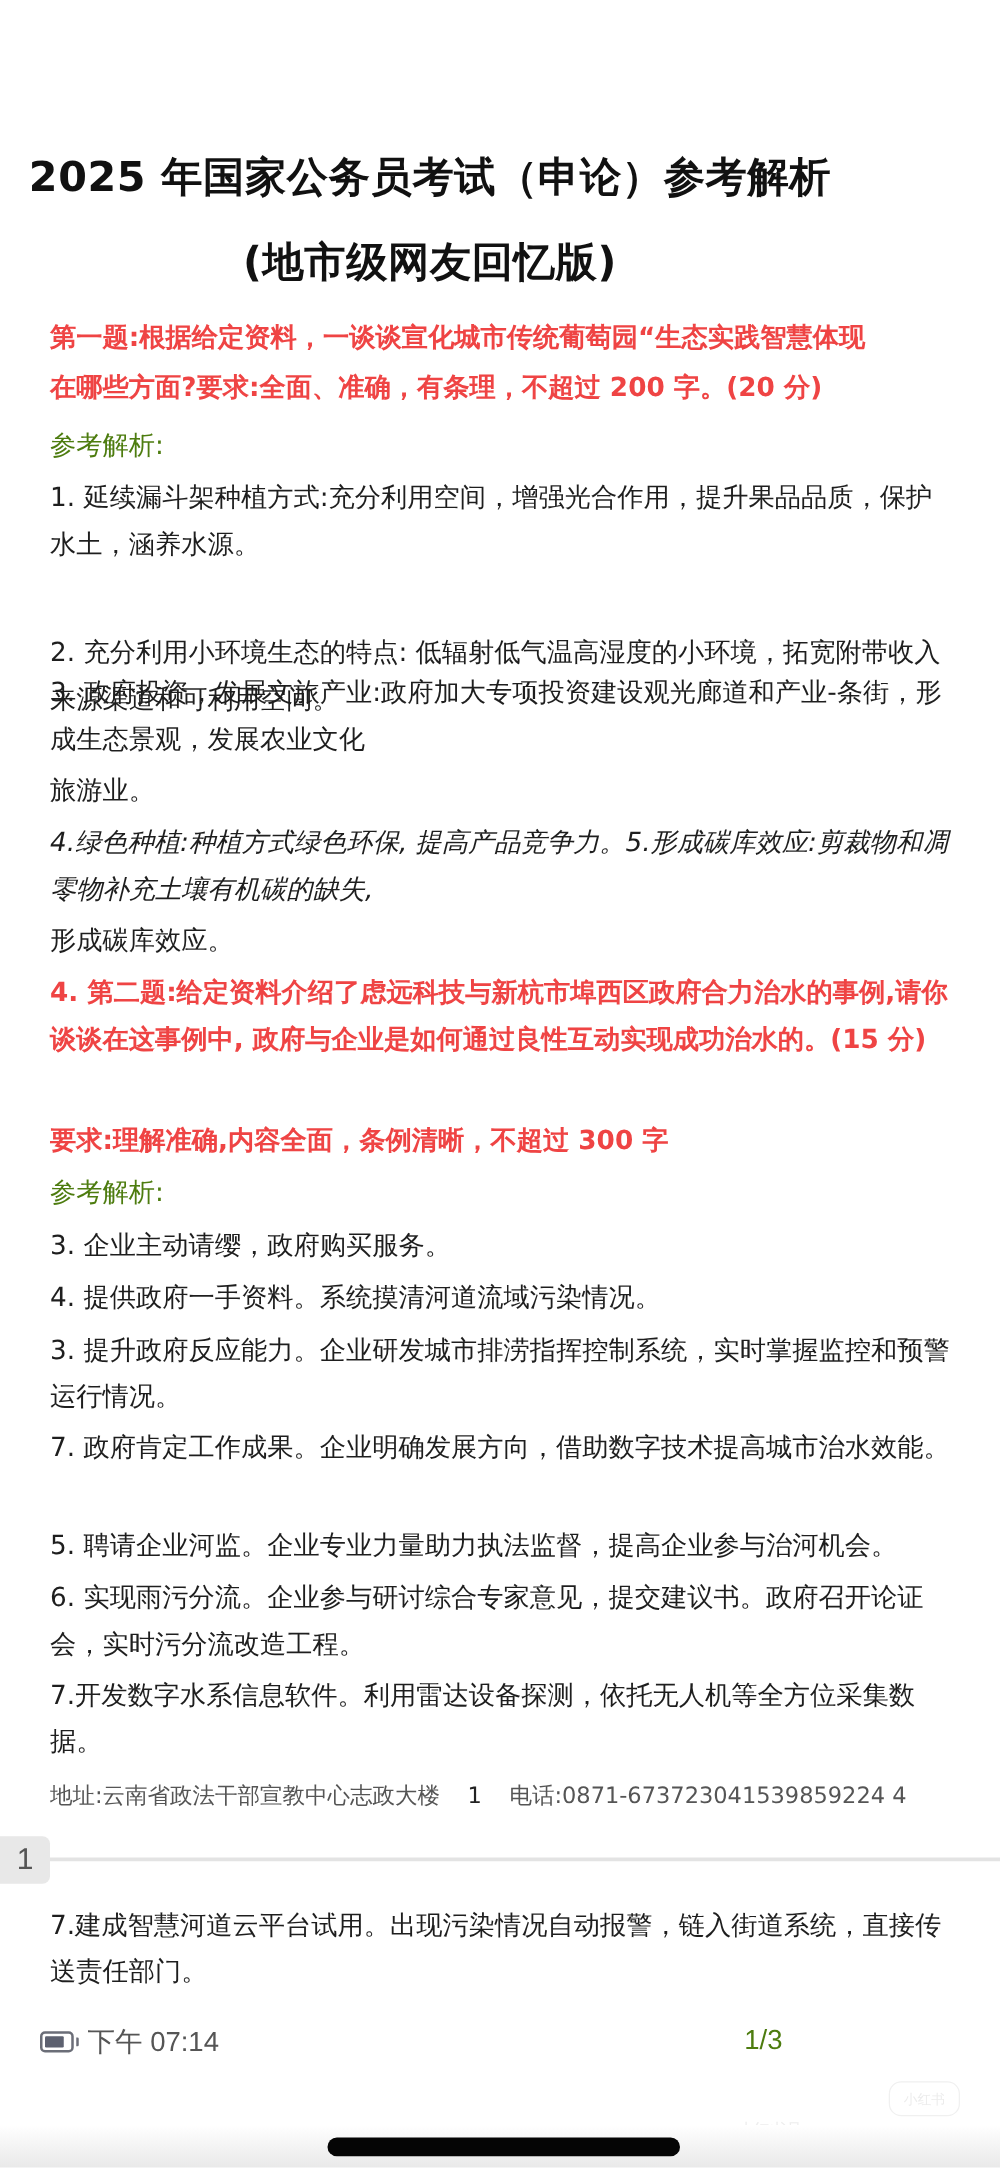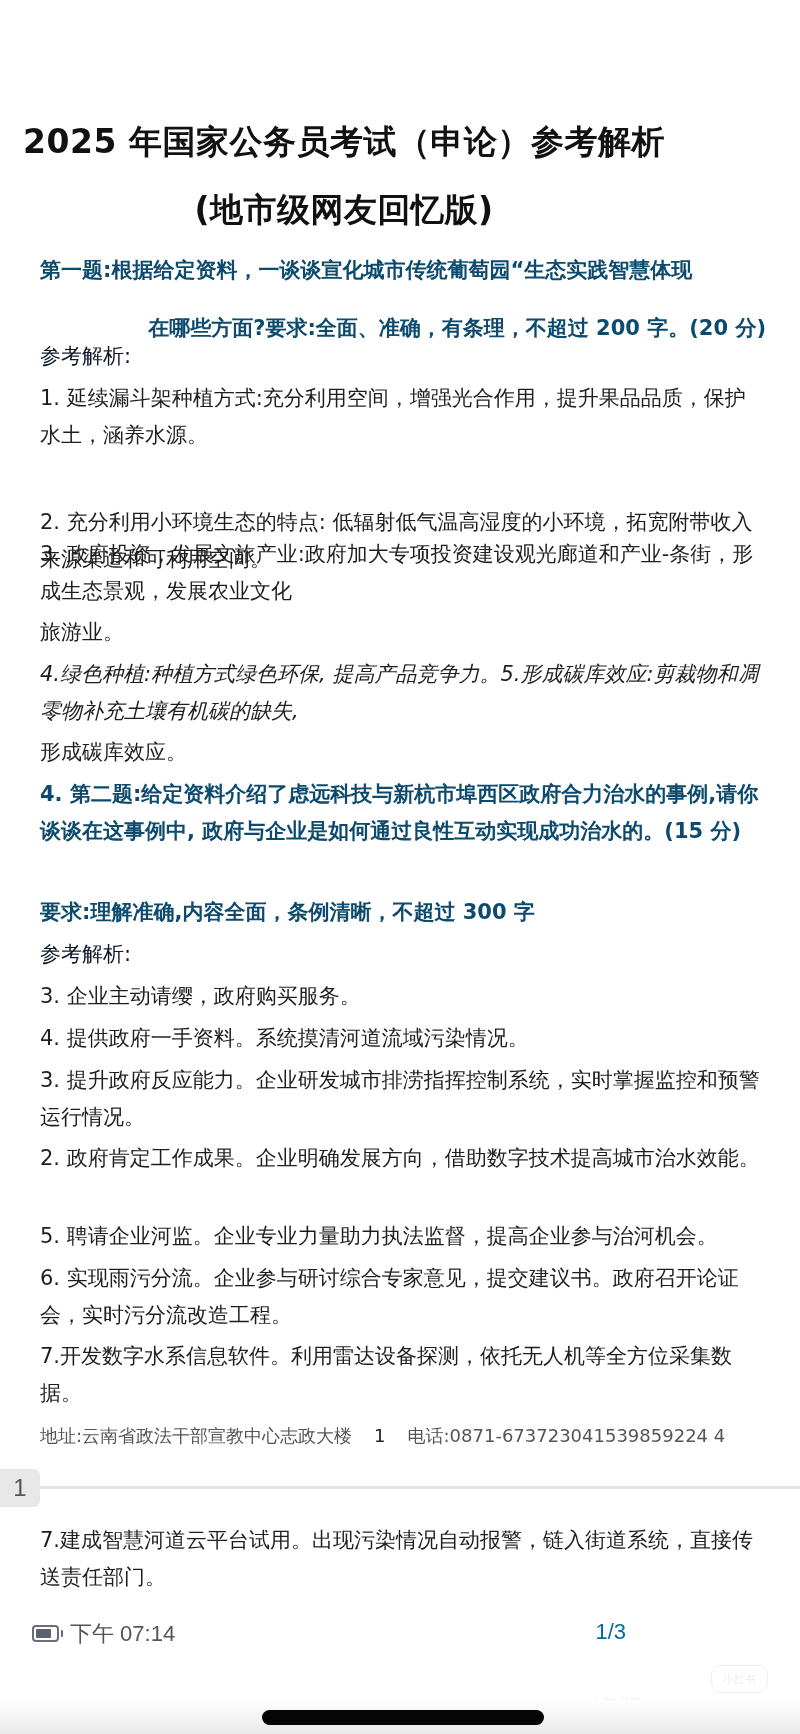--- a/index.html
+++ b/index.html
@@ -36,24 +36,24 @@
     .block {
       position: absolute;
       left: 40px;
       width: 726px;
       font-size: 21px;
       line-height: 37px;
       color: #1e1e1e;
     }
     .bold {
       font-weight: bold;
-      color: #0c4a6e;
+      color: #ef4444;
     }
     .label {
-      color: #0f172a;
+      color: #4d7c0f;
     }
     .footer-line {
       position: absolute;
       left: 40px;
       top: 1424px;
       width: 740px;
       font-size: 18px;
       color: #555;
       white-space: nowrap;
     }
@@ -114,21 +114,21 @@
       position: absolute;
       left: 70px; top: 4px;
       font-size: 22px;
       color: #555;
       font-family: "Liberation Sans", sans-serif;
     }
     .page-count {
       position: absolute;
       right: 34px; top: 4px;
       font-size: 22px;
-      color: #0369a1;
+      color: #4d7c0f;
       font-family: "Liberation Sans", sans-serif;
     }
     .watermark-badge {
       position: absolute;
       left: 711px; top: 1665px;
       width: 55px; height: 26px;
       border: 1px solid #f0f0f0;
       border-radius: 10px;
       font-size: 11px;
       color: #ececec;
@@ -159,40 +159,40 @@
 </head>
 <body>
 
 <div class="page">
 
   <div class="title t1">2025 年国家公务员考试（申论）参考解析</div>
   <div class="title t2">(地市级网友回忆版)</div>
 
   <div class="block bold" style="top:252px;">
     <div>第一题:根据给定资料，一谈谈宣化城市传统葡萄园“生态实践智慧体现</div>
-    <div style="margin-top:21px;text-align:right;">在哪些方面?要求:全面、准确，有条理，不超过  200 字。(20  分)</div>
+    <div style="margin-top:3px;">在哪些方面?要求:全面、准确，有条理，不超过  200 字。(20  分)</div>
   </div>
 
   <div class="block label" style="top:338px;">参考解析:</div>
 
   <div class="block" style="top:380px;">1.  延续漏斗架种植方式:充分利用空间，增强光合作用，提升果品品质，保护水土，涵养水源。</div>
   <div class="block" style="top:458px;margin-top:46px;">2.  充分利用小环境生态的特点: 低辐射低气温高湿度的小环境，拓宽附带收入来源渠道和可利用空间。</div>
   <div class="block" style="top:536px;">3.  政府投资，发展文旅产业:政府加大专项投资建设观光廊道和产业-条街，形成生态景观，发展农业文化</div>
   <div class="block" style="top:614px;">旅游业。</div>
   <div class="block" style="top:656px;font-style:italic;">4.绿色种植:种植方式绿色环保, 提高产品竞争力。5.形成碳库效应:剪裁物和凋零物补充土壤有机碳的缺失,</div>
   <div class="block" style="top:734px;">形成碳库效应。</div>
 
   <div class="block bold" style="top:776px;">4.  第二题:给定资料介绍了虑远科技与新杭市埠西区政府合力治水的事例,请你谈谈在这事例中, 政府与企业是如何通过良性互动实现成功治水的。(15  分)</div>
   <div class="block bold" style="top:894px;">要求:理解准确,内容全面，条例清晰，不超过 300 字</div>
   <div class="block label" style="top:936px;">参考解析:</div>
 
   <div class="block" style="top:978px;">3.  企业主动请缨，政府购买服务。</div>
   <div class="block" style="top:1020px;">4.  提供政府一手资料。系统摸清河道流域污染情况。</div>
   <div class="block" style="top:1062px;">3.  提升政府反应能力。企业研发城市排涝指挥控制系统，实时掌握监控和预警运行情况。</div>
-  <div class="block" style="top:1140px;">2.  政府肯定工作成果。企业明确发展方向，借助数字技术提高城市治水效能。</div>
+  <div class="block" style="top:1140px;">7.  政府肯定工作成果。企业明确发展方向，借助数字技术提高城市治水效能。</div>
   <div class="block" style="top:1218px;">5.  聘请企业河监。企业专业力量助力执法监督，提高企业参与治河机会。</div>
   <div class="block" style="top:1260px;">6.  实现雨污分流。企业参与研讨综合专家意见，提交建议书。政府召开论证会，实时污分流改造工程。</div>
   <div class="block" style="top:1338px;">7.开发数字水系信息软件。利用雷达设备探测，依托无人机等全方位采集数据。</div>
 
   <div class="footer-line">
     <span>地址:云南省政法干部宣教中心志政大楼</span><span class="sep">1</span><span>电话:0871-673723041539859224 4</span>
   </div>
 
   <div class="page-badge">1</div>
   <div class="page-rule"></div>

